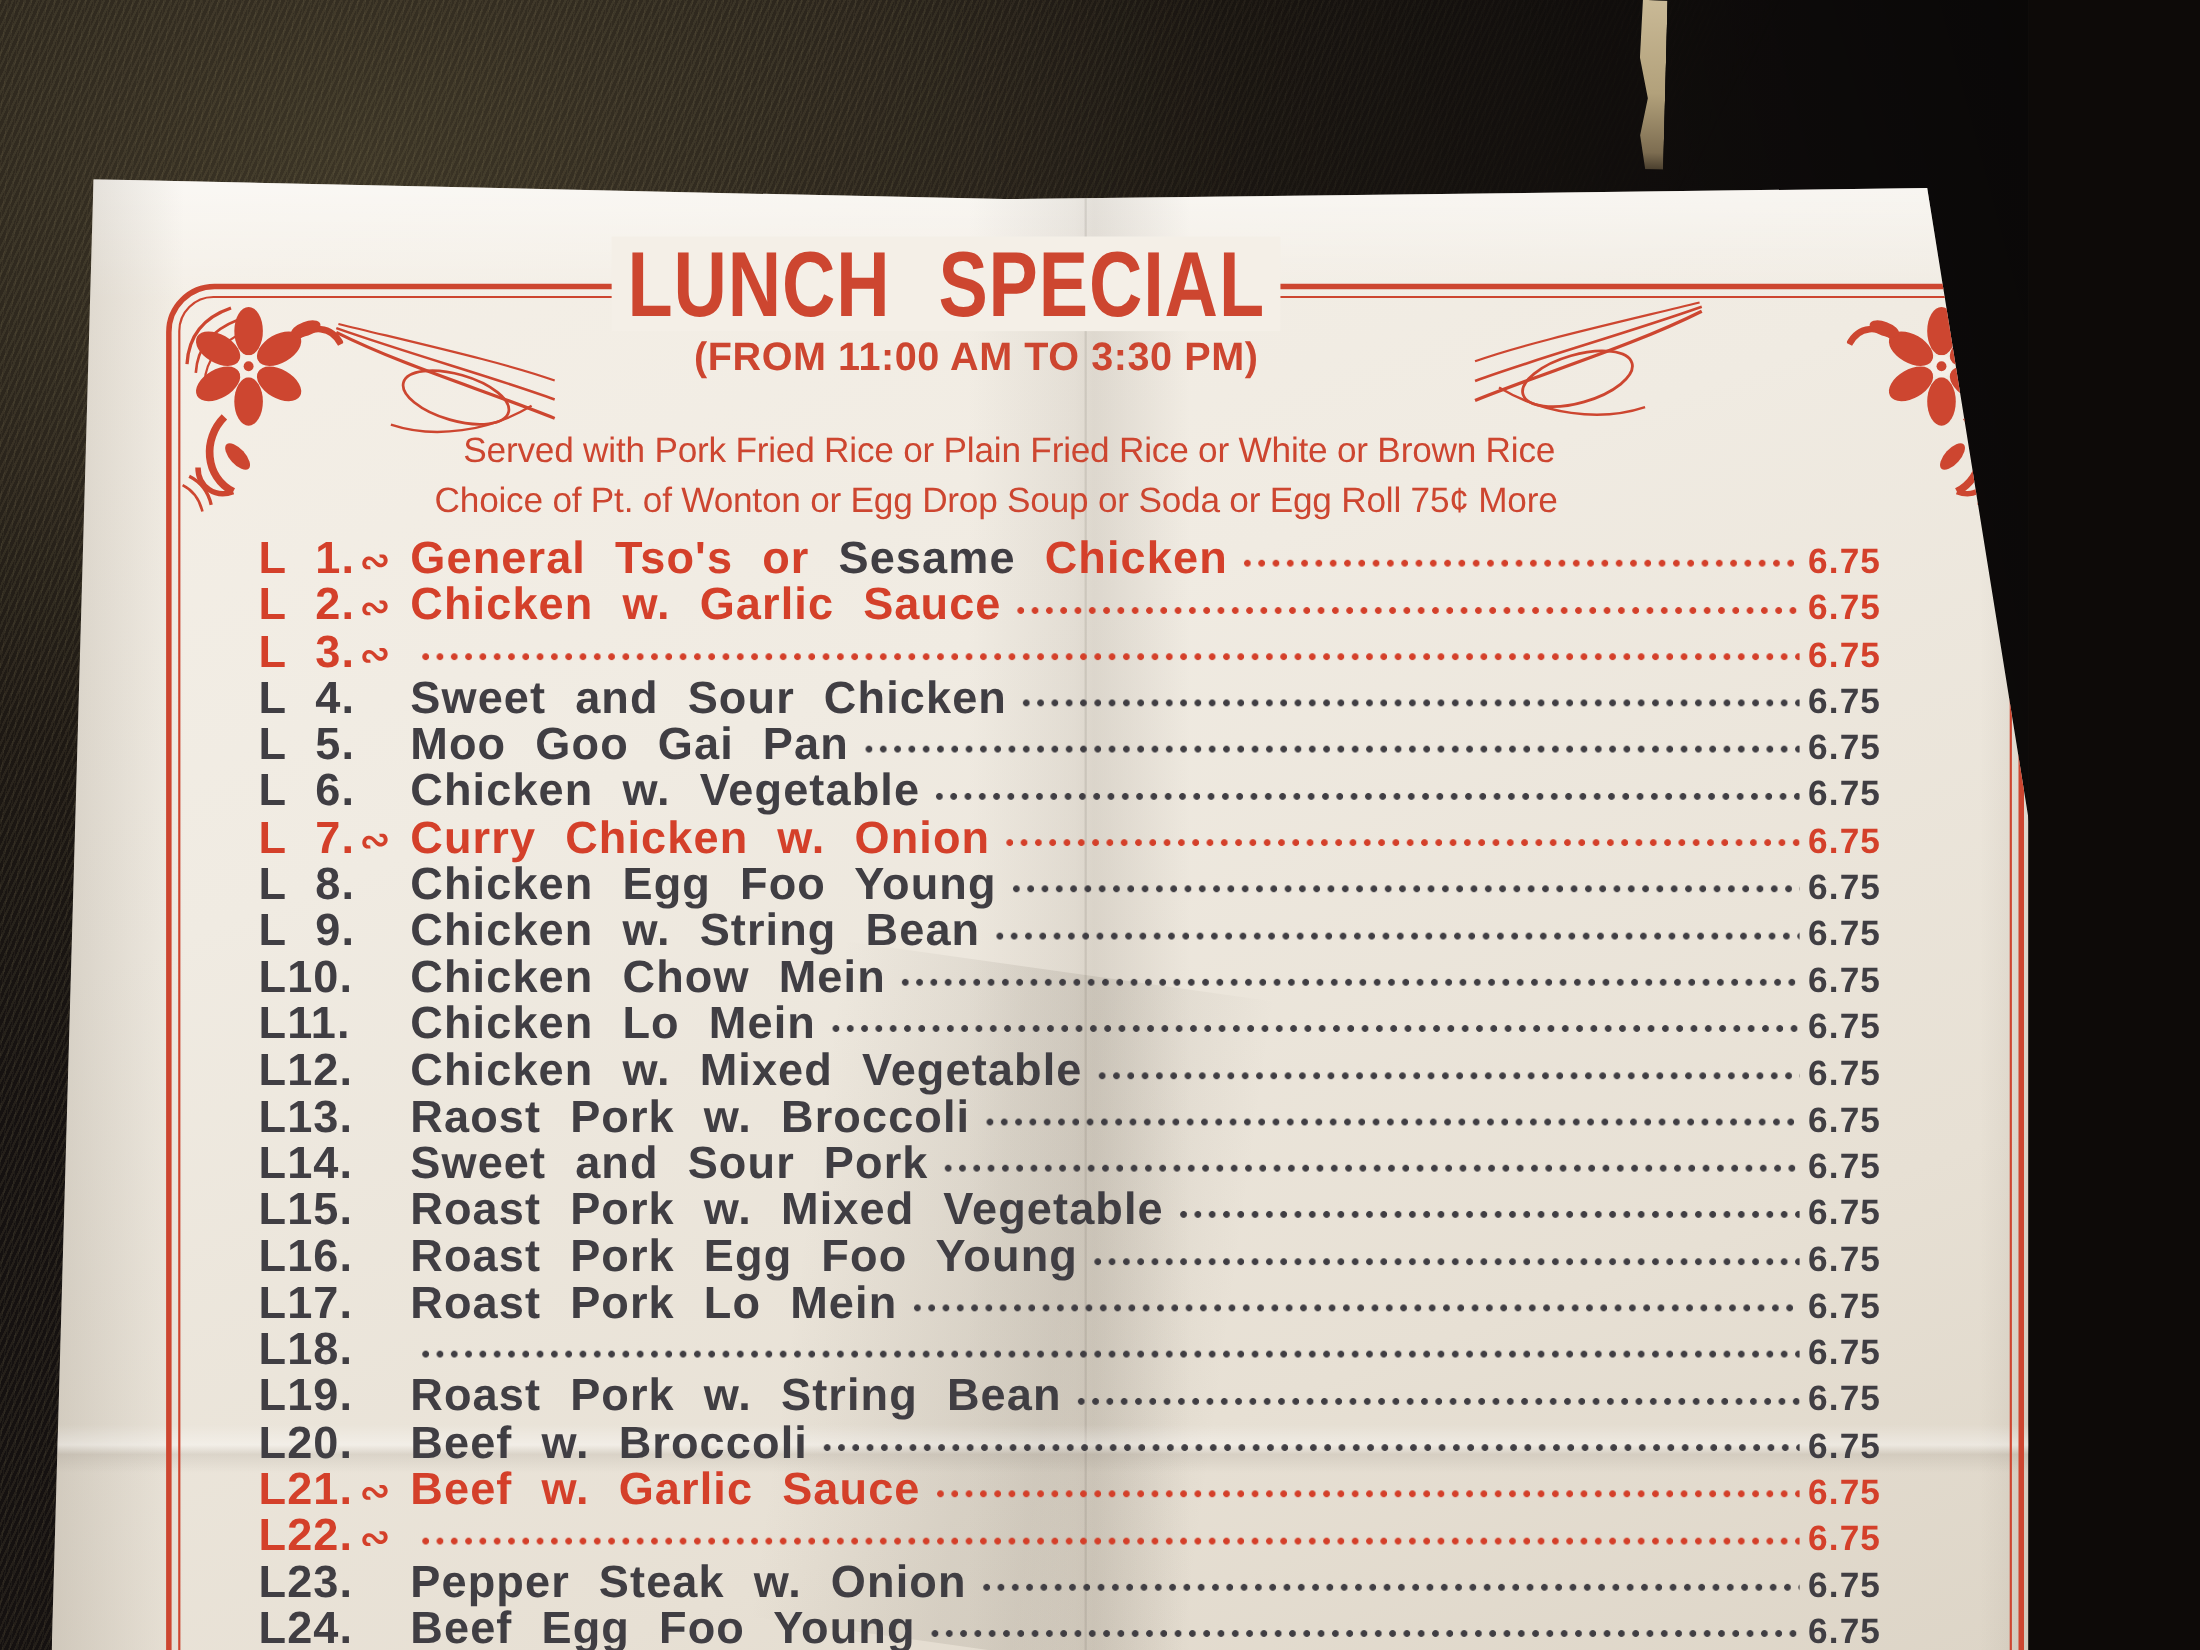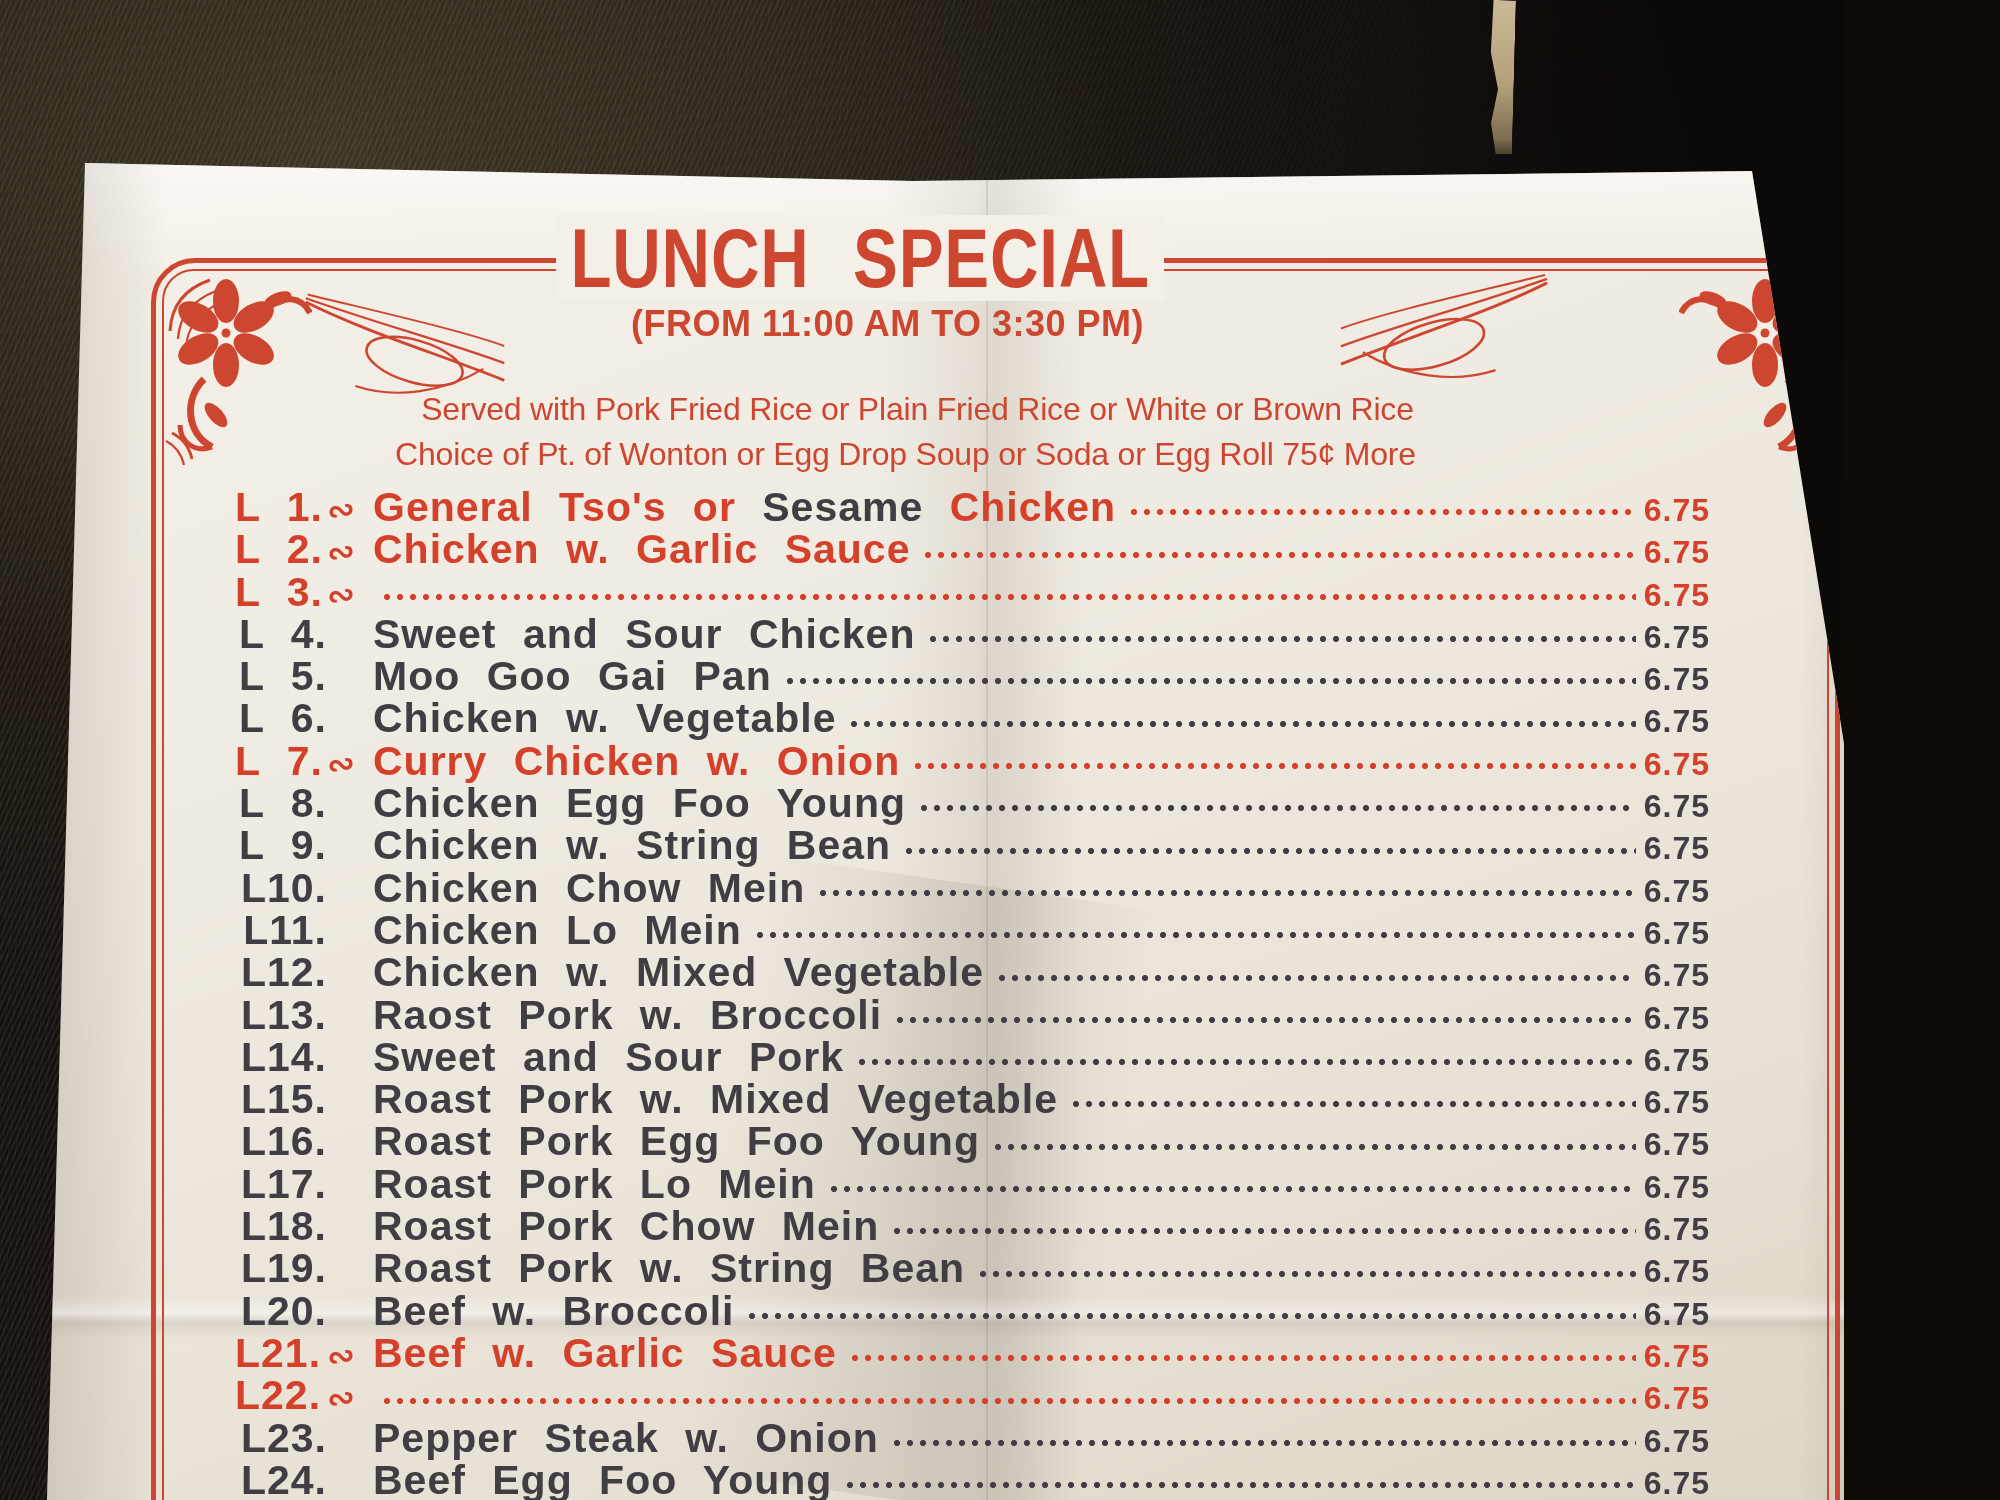--- a/index.html
+++ b/index.html
@@ -68,21 +68,21 @@
   .row .pepper{width:46px;flex:none;font-size:33px;
     font-family:"DejaVu Sans","Liberation Sans",sans-serif;
     display:inline-block;}
   .row .pepper i{display:inline-block;font-style:normal;transform:rotate(-8deg);}
   .row .nm{flex:none;padding-right:4px;}
   .row .leader{flex:1;height:8px;align-self:flex-end;margin:0 4px 10px 10px;
     background-image:radial-gradient(circle at 4px 4px, currentColor 2.7px, transparent 3.4px);
     background-size:13px 8px;background-repeat:repeat-x;background-position:left bottom;}
   .row .price{flex:none;font-size:32px;padding-left:4px;}
   .red{color:var(--red-ink);}
-  .blk{color:var(--blk);text-align:right;}
+  .blk{color:var(--blk);}
 </style>
 </head>
 <body>
 
 <div class="stage">
   <div class="tan-strip"></div>
 
   <div class="paper">
     <div class="shade top-bright"></div>
     <div class="shade left-shade"></div>
@@ -306,21 +306,20 @@
     <span class="num">L17.</span>
     <span class="pepper" style="visibility: hidden;"><i>∾</i></span>
     <span class="nm">Roast Pork Lo Mein</span>
     <span class="leader"></span>
     <span class="price">6.75</span>
   </div>
 
   <div class="row blk">
     <span class="num">L18.</span>
     <span class="pepper" style="visibility: hidden;"><i>∾</i></span>
-    <span class="nm">Roast Pork Chow Mein</span>
     <span class="leader"></span>
     <span class="price">6.75</span>
   </div>
 
   <div class="row blk">
     <span class="num">L19.</span>
     <span class="pepper" style="visibility: hidden;"><i>∾</i></span>
     <span class="nm">Roast Pork w. String Bean</span>
     <span class="leader"></span>
     <span class="price">6.75</span>

